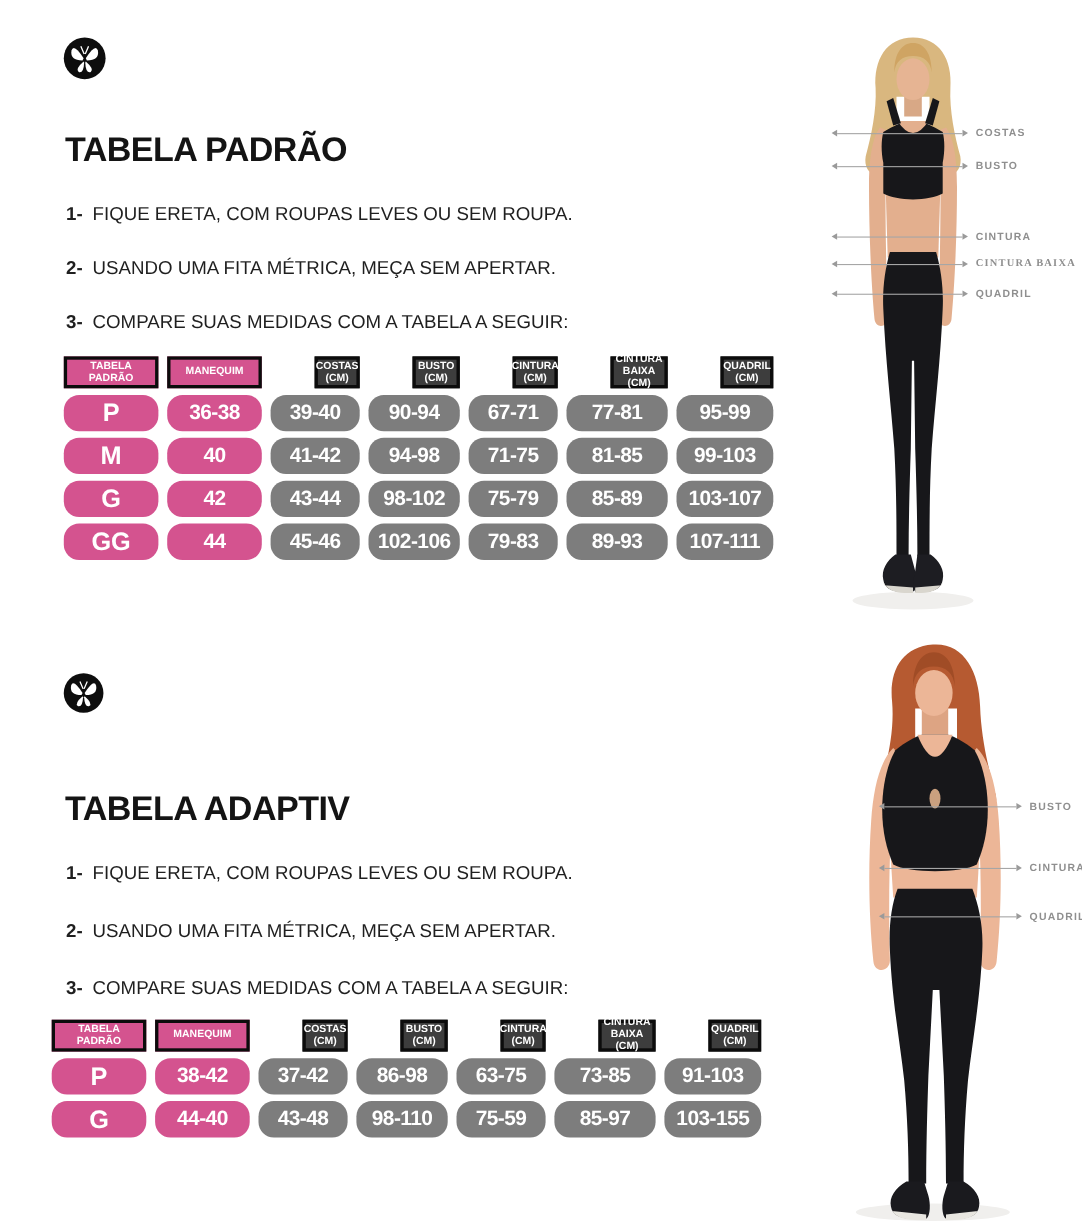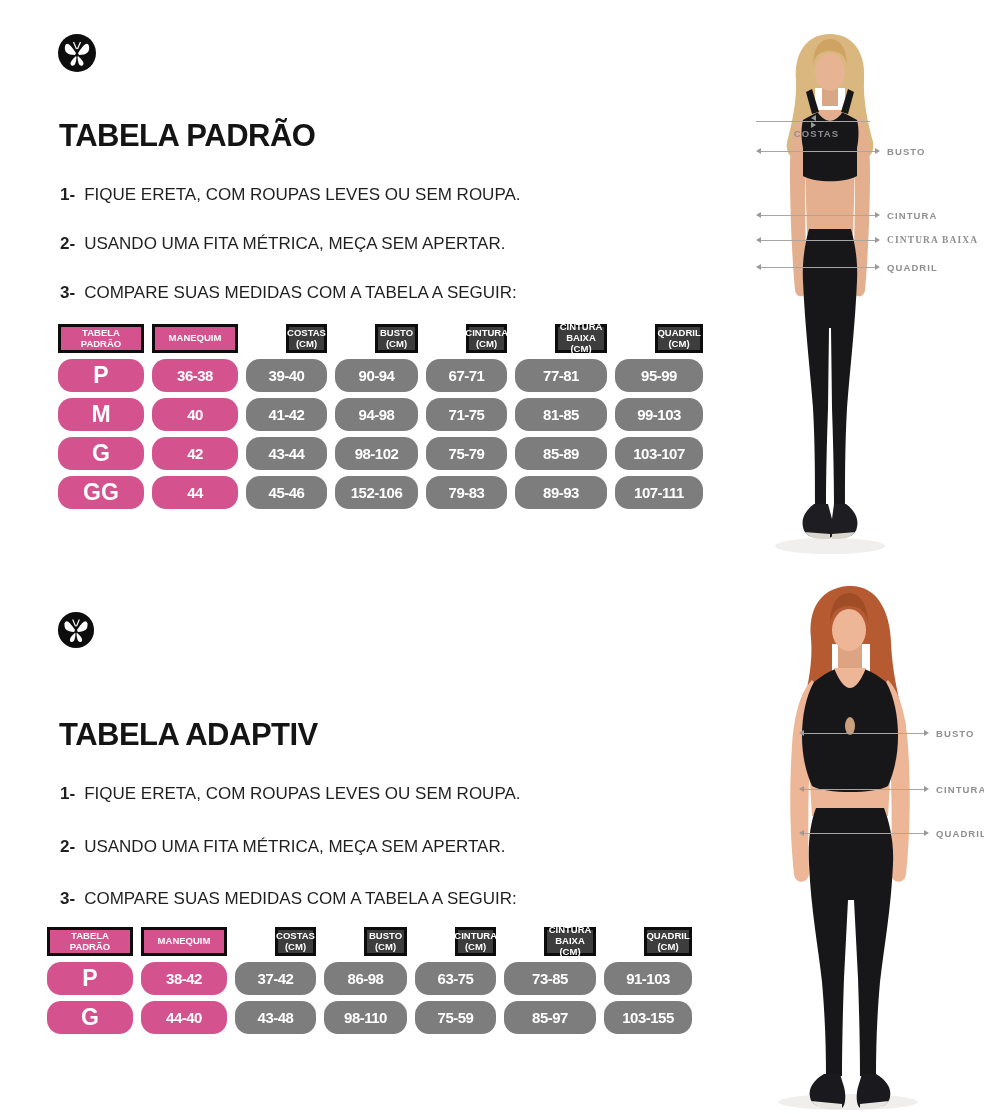--- a/index.html
+++ b/index.html
@@ -25,21 +25,21 @@
   .hdr{
     height:23px;display:flex;align-items:center;justify-content:center;
     text-align:center;font-size:9.5px;font-weight:bold;color:#fff;
     border:3px solid #0c0c0c;line-height:1.15;padding:0 1px;
   }
   .hdr.pink{background:var(--pink);}
   .hdr.dark{background:var(--dark);margin-left:40px;}
   .pill{
     height:33px;margin-top:6px;border-radius:14px;background:var(--gray);
     display:flex;align-items:center;justify-content:center;
-    color:#fff;font-weight:bold;font-size:15px;letter-spacing:-0.5px;
+    color:#fff;font-weight:bold;font-size:19px;letter-spacing:-0.5px;
   }
   .pill.pink{background:var(--pink);}
   .pill.size{font-size:23px;letter-spacing:0;}
   .measure{position:absolute;display:flex;align-items:center;height:12px;}
   .m-line{border-top:1.5px solid #a6a6a6;position:relative;}
   .arrow-l,.arrow-r{width:0;height:0;border-top:3px solid transparent;border-bottom:3px solid transparent;}
   .arrow-l{border-right:5px solid #9a9a9a;}
   .arrow-r{border-left:5px solid #9a9a9a;}
   .m-label{
     font-size:9.5px;font-weight:bold;color:#8f8f8f;letter-spacing:1.1px;
@@ -97,21 +97,21 @@
     <path d="M108 88 L114 66 L108 63 L101 86 Z" fill="#17171a"></path>
 
     <path d="M69 203 L111 203 C115 217 118 235 117 255 C115 302 110 342 107 382 C105 418 105 452 105 480 L94 480 C94 447 93 412 92 382 L91 302 L89 302 L88 382 C87 412 86 447 86 480 L75 480 C75 452 75 418 73 382 C70 342 65 302 63 255 C62 235 65 217 69 203 Z" fill="#17171a"></path>
 
     <path d="M74 478 C66 484 61 492 63 501 C64 508 70 512 80 512 L90 512 C94 509 94 500 92 493 L88 478 Z" fill="#1d1d22"></path>
     <path d="M63 503 C66 510 74 513 82 513 L90 513 L90 508 L64 506 Z" fill="#d9d6ce"></path>
     <path d="M106 478 C114 484 119 492 117 501 C116 508 110 512 100 512 L92 512 C90 509 90 500 92 493 L94 478 Z" fill="#1d1d22"></path>
     <path d="M117 503 C114 510 106 513 98 513 L92 513 L92 508 L116 506 Z" fill="#d9d6ce"></path>
   </svg>
 
-  <div class="measure" style="left:756px;top:115px;flex-direction:column;">
+  <div class="measure" style="left:756px;top:115px;">
     <span class="arrow-l"></span>
     <span class="m-line" style="width:114px;"></span>
     <span class="arrow-r"></span>
     <span class="m-label">COSTAS</span>
   </div>
   <div class="measure" style="left:756px;top:145px;">
     <span class="arrow-l"></span>
     <span class="m-line" style="width:114px;"></span>
     <span class="arrow-r"></span>
     <span class="m-label">BUSTO</span>
@@ -164,21 +164,21 @@
     <div class="pill pink">42</div>
     <div class="pill">43-44</div>
     <div class="pill">98-102</div>
     <div class="pill">75-79</div>
     <div class="pill">85-89</div>
     <div class="pill">103-107</div>
 
     <div class="pill pink size">GG</div>
     <div class="pill pink">44</div>
     <div class="pill">45-46</div>
-    <div class="pill">152-106</div>
+    <div class="pill">102-106</div>
     <div class="pill">79-83</div>
     <div class="pill">89-93</div>
     <div class="pill">107-111</div>
   </div>
 
   <svg class="logo" style="left:57px;top:611px;" width="38" height="38" viewBox="0 0 40 40">
     <circle cx="20" cy="20" r="19" fill="#0d0d0d"></circle>
     <path d="M19 20 Q10 6 8 13 Q6.5 22 18 22 Z" fill="#fff"></path>
     <path d="M21 20 Q30 6 32 13 Q33.5 22 22 22 Z" fill="#fff"></path>
     <path d="M19 23 Q11 30 14.5 32.5 Q19 34 19.5 24 Z" fill="#fff"></path>

